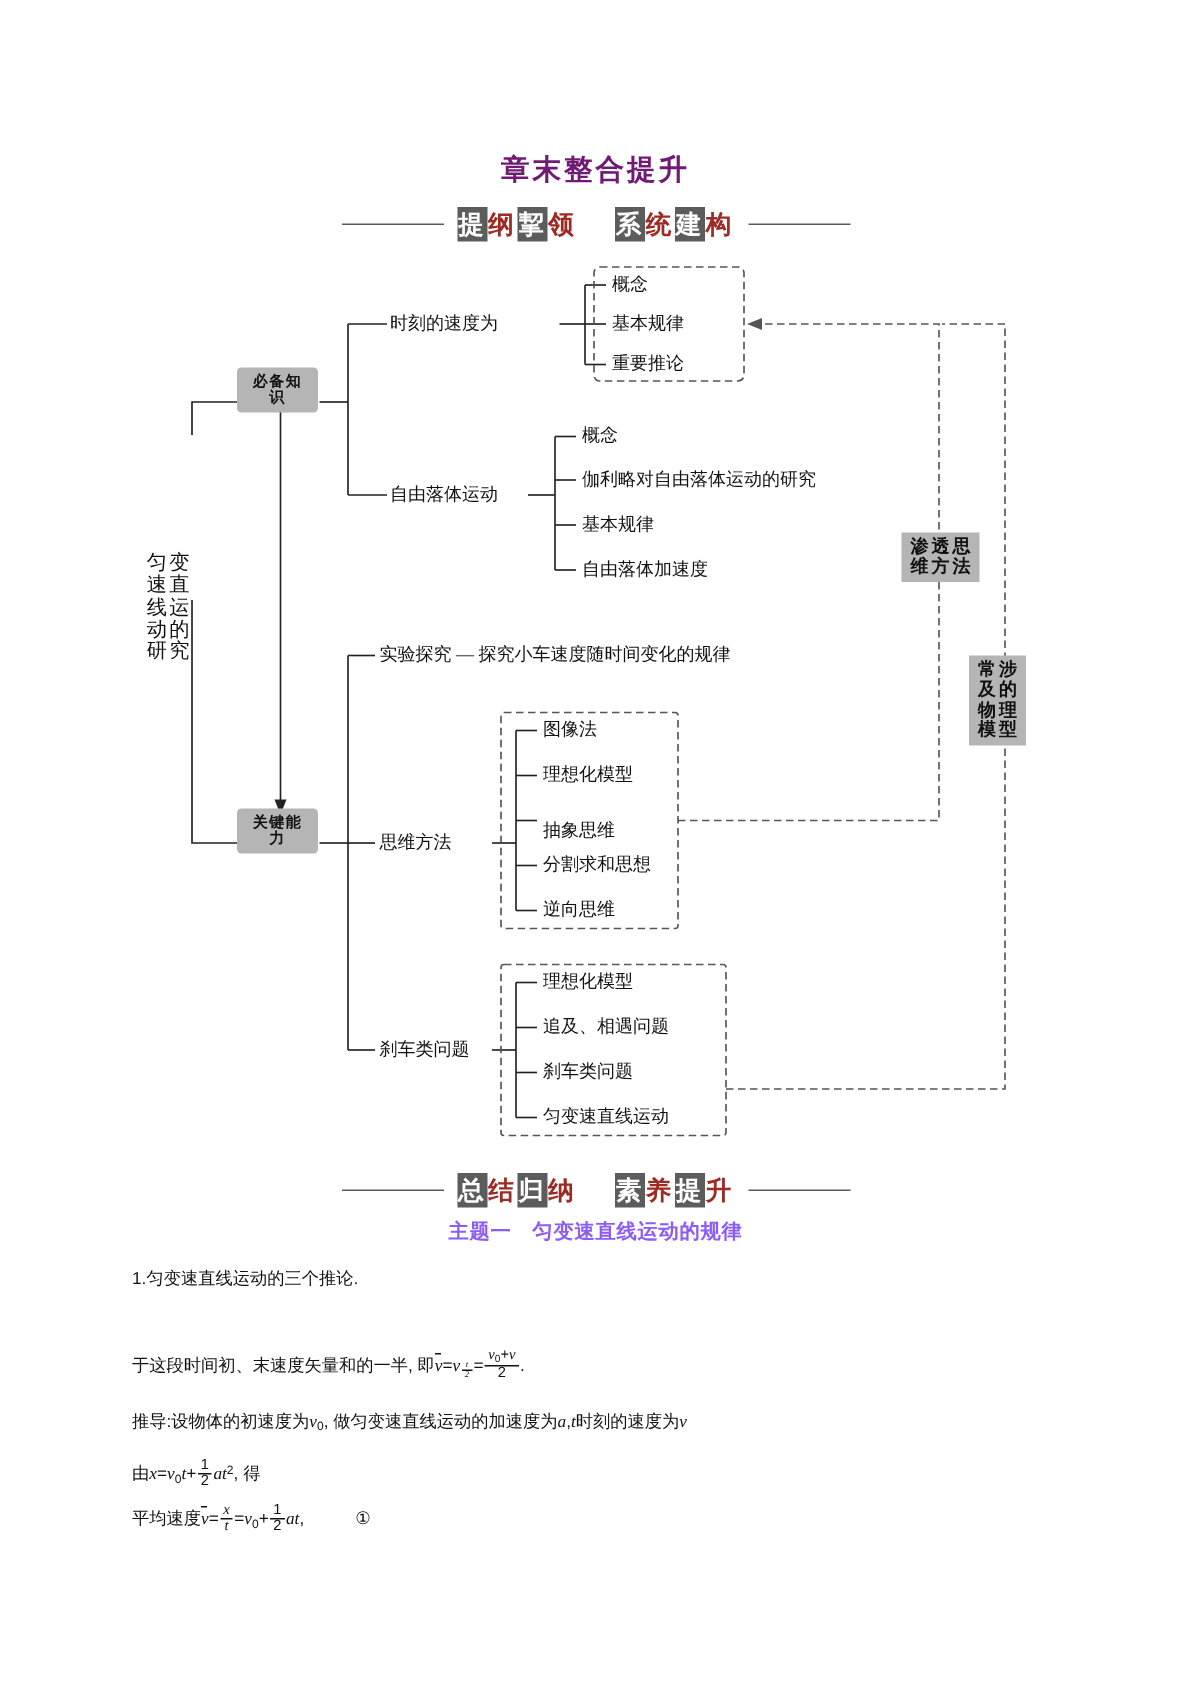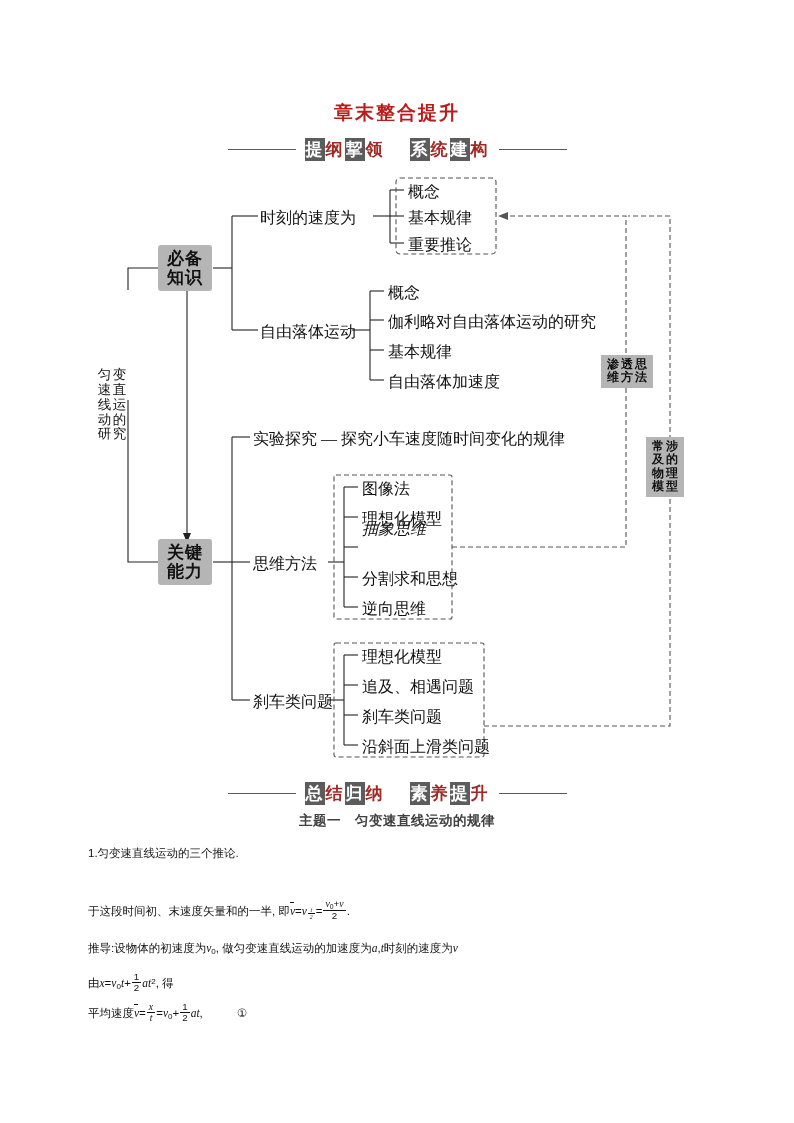--- a/index.html
+++ b/index.html
@@ -6,49 +6,49 @@
   body{
     width:794px;height:1123px;background:#ffffff;
     font-family:"Liberation Serif","DejaVu Serif",serif;
     color:#1a1a1a;position:relative;overflow:hidden;
   }
   .page{position:absolute;left:0;top:0;width:794px;height:1123px;}
 
   
   .chapter-title{
     position:absolute;left:0;top:100px;width:794px;text-align:center;
-    font-size:19px;font-weight:bold;color:#b91c1c;letter-spacing:2px;
+    font-size:19px;font-weight:bold;color:#701a75;letter-spacing:2px;
   }
   .band{
     position:absolute;left:0;width:794px;text-align:center;
     font-size:17px;font-weight:bold;letter-spacing:1px;
     display:flex;align-items:center;justify-content:center;gap:9px;
   }
   .band .rule{display:inline-block;height:1px;background:#5a5a5a;width:68px;}
   .band .grp{display:inline-flex;align-items:baseline;}
   .band .ch{display:inline-block;padding:0 1px;}
   .band .hl{background:#5c5c5c;color:#ffffff;padding:0 1px;}
   .band .rd{color:#9e2a24;}
   .band .gp2{margin-left:16px;}
 
   .topic-line{
     position:absolute;left:0;width:794px;text-align:center;
-    font-size:13.5px;font-weight:bold;color:#404040;letter-spacing:.5px;
+    font-size:13.5px;font-weight:bold;color:#8b5cf6;letter-spacing:.5px;
   }
 
   
   .diagram{position:absolute;left:0;top:0;width:794px;height:790px;}
   .diagram svg{position:absolute;left:0;top:0;}
   .lbl{
-    position:absolute;font-size:16px;line-height:1.15;color:#111;
+    position:absolute;font-size:12px;line-height:1.15;color:#111;
     white-space:nowrap;
   }
   .node-box{
     position:absolute;background:#b5b5b5;color:#111;
-    font-size:17px;font-weight:bold;line-height:1.12;
+    font-size:10px;font-weight:bold;line-height:1.12;
     text-align:center;padding:4px 6px;border-radius:3px;
     letter-spacing:1px;
   }
   .vtitle{
     position:absolute;font-size:13.5px;line-height:1.1;color:#111;
     text-align:center;letter-spacing:0px;
   }
   .vtitle .col{display:inline-block;vertical-align:top;width:15px;}
   .vbox{
     position:absolute;background:#b5b5b5;color:#111;
@@ -191,29 +191,29 @@
     <div class="lbl" style="left:388px;top:284px;">概念</div>
     <div class="lbl" style="left:388px;top:313px;">伽利略对自由落体运动的研究</div>
     <div class="lbl" style="left:388px;top:343px;">基本规律</div>
     <div class="lbl" style="left:388px;top:373px;">自由落体加速度</div>
 
     <div class="lbl" style="left:253px;top:430px;">实验探究 — 探究小车速度随时间变化的规律</div>
 
     <div class="lbl" style="left:253px;top:555px;">思维方法</div>
     <div class="lbl" style="left:362px;top:480px;">图像法</div>
     <div class="lbl" style="left:362px;top:510px;">理想化模型</div>
-    <div class="lbl" style="left:362px;top:520px;font-style:italic;">抽象思维</div>
+    <div class="lbl" style="left:362px;top:547px;">抽象思维</div>
     <div class="lbl" style="left:362px;top:570px;">分割求和思想</div>
     <div class="lbl" style="left:362px;top:600px;">逆向思维</div>
 
     <div class="lbl" style="left:253px;top:693px;">刹车类问题</div>
     <div class="lbl" style="left:362px;top:648px;">理想化模型</div>
     <div class="lbl" style="left:362px;top:678px;">追及、相遇问题</div>
     <div class="lbl" style="left:362px;top:708px;">刹车类问题</div>
-    <div class="lbl" style="left:362px;top:738px;">沿斜面上滑类问题</div>
+    <div class="lbl" style="left:362px;top:738px;">匀变速直线运动</div>
 
     <div class="vbox" style="left:601px;top:355px;width:48px;">
       <span class="col">渗<br>维</span><span class="col">透<br>方</span><span class="col">思<br>法</span>
     </div>
     <div class="vbox" style="left:646px;top:437px;width:34px;">
       <span class="col">常<br>及<br>物<br>模</span><span class="col">涉<br>的<br>理<br>型</span>
     </div>
   </div>
 
   <div class="band" style="top:782px;">

